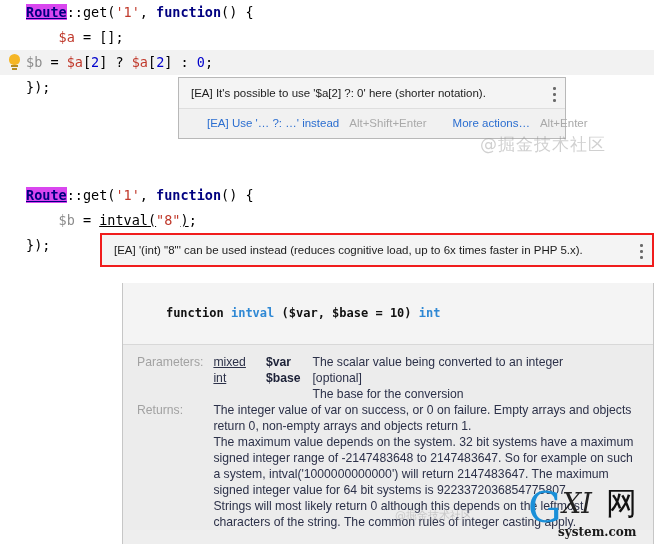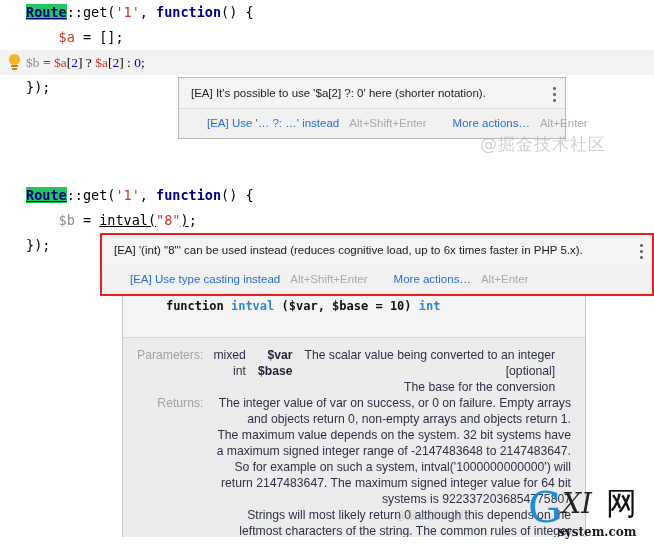--- a/index.html
+++ b/index.html
@@ -32,21 +32,20 @@
     line-height: 25px;
     font-family: "DejaVu Sans Mono", monospace;
     font-size: 13.5px;
     white-space: pre;
     color: #000000;
     padding-left: 26px;
     box-sizing: border-box;
   }
   .code-line.highlighted {
     background: #f2f2f2;
-    font-family: Liberation Serif, serif;
   }
   .gutter-bulb {
     position: absolute;
     left: 7px;
     top: 4px;
     width: 15px;
     height: 17px;
   }
   .bulb-glass {
     position: absolute;
@@ -62,21 +61,21 @@
     background: #b78d22;
   }
   .bulb-base2 {
     position: absolute;
     left: 5px; top: 14px;
     width: 5px; height: 1.5px;
     background: #b78d22;
   }
 
   
-  .tok-class   { color: #000080; text-decoration: underline; background: #22c55e; font-weight: bold; }
+  .tok-class   { color: #000080; text-decoration: underline; background: #d946ef; font-weight: bold; }
   .tok-plain   { color: #000000; }
   .tok-kw      { color: #000080; font-weight: bold; }
   .tok-str     { color: #c0392b; }
   .tok-var     { color: #8d8d8d; }
   .tok-varred  { color: #c0392b; }
   .tok-num     { color: #0000cc; }
   .tok-fn      { color: #000000; text-decoration: underline; }
 
   
   .intention-popup {
@@ -168,44 +167,45 @@
   .doc-summary {
     color: #33384d;
     margin-bottom: 7px;
     font-size: 12.3px;
   }
   .doc-table {
     display: table;
     width: 100%;
     border-collapse: collapse;
   }
-  .doc-row { display: table-row; text-align: right; }
+  .doc-row { display: table-row; }
   .doc-label {
     display: table-cell;
     color: #a2a2a2;
     white-space: nowrap;
     padding-right: 10px;
     vertical-align: top;
     width: 1%;
     font-size: 12.2px;
   }
   .doc-val {
     display: table-cell;
     vertical-align: top;
     color: #2c3149;
     font-size: 12.2px;
   }
   .param-grid { display: table; border-collapse: collapse; }
   .param-row { display: table-row; }
   .p-type {
     display: table-cell;
-    padding-right: 12px;
+    padding-right: 20px;
     white-space: nowrap;
     color: #2c3149;
     vertical-align: top;
+    text-decoration: underline;
   }
   .p-name {
     display: table-cell;
     padding-right: 12px;
     white-space: nowrap;
     font-weight: bold;
     color: #1d2238;
     vertical-align: top;
   }
   .p-desc {
@@ -302,21 +302,21 @@
 </div>
 
 <div class="wm-text" style="left:480px; top:133px;">@掘金技术社区</div>
 
 <div class="editor" id="editor-two">
     <div class="code-line"><span class="tok-class">Route</span><span class="tok-plain">::get(</span><span class="tok-str">'1'</span><span class="tok-plain">, </span><span class="tok-kw">function</span><span class="tok-plain">() {</span></div>
     <div class="code-line"><span class="tok-plain">    </span><span class="tok-var">$b</span><span class="tok-plain"> = </span><span class="tok-fn">intval</span><span class="tok-fn">(</span><span class="tok-str">"8"</span><span class="tok-fn">)</span><span class="tok-plain">;</span></div>
     <div class="code-line"><span class="tok-plain">});</span></div>
   </div>
 
-<div class="doc-panel" id="doc-panel" style="left:122px; top:276px; width:464px; height:261px;">
+<div class="doc-panel" id="doc-panel" style="left:122px; top:283px; width:532px; height:261px;">
   <div class="doc-signature">
     <span class="sig-plain">function </span><span class="sig-fnname">intval</span><span class="sig-plain"> ($var, $base = 10) </span><span class="sig-type">int</span>
   </div>
   <div class="doc-body">
     <div class="doc-table">
       <div class="doc-row">
         <div class="doc-label">Parameters:</div>
         <div class="doc-val">
           <div class="param-grid" id="param-grid">
               <div class="param-row">
@@ -348,23 +348,20 @@
 
 <div class="intention-popup popup-red" id="popup-two" style="left:100px; top:233px; width:554px;">
   <div class="popup-msg-row">
     <span>[EA] '(int) "8"' can be used instead (reduces cognitive load, up to 6x times faster in PHP 5.x).</span>
     <span class="kebab">
         <i></i>
         <i></i>
         <i></i>
       </span>
   </div>
-  <div class="popup-action-row">
-    <span class="act-link">[EA] Use type casting instead</span><span class="act-shortcut">Alt+Shift+Enter</span><span class="act-more">More actions…</span><span class="act-shortcut2">Alt+Enter</span>
-  </div>
 </div>
 
 <div class="wm-small" style="left:395px; top:508px;">@掘金技术社区</div>
 
 <div class="logo-box" style="left:528px; top:487px; width:126px; height:57px;">
   <span class="logo-g">G</span>
   <span class="logo-xi">XI</span>
   <span class="logo-wang">网</span>
   <span class="logo-sub">system.com</span>
 </div>

